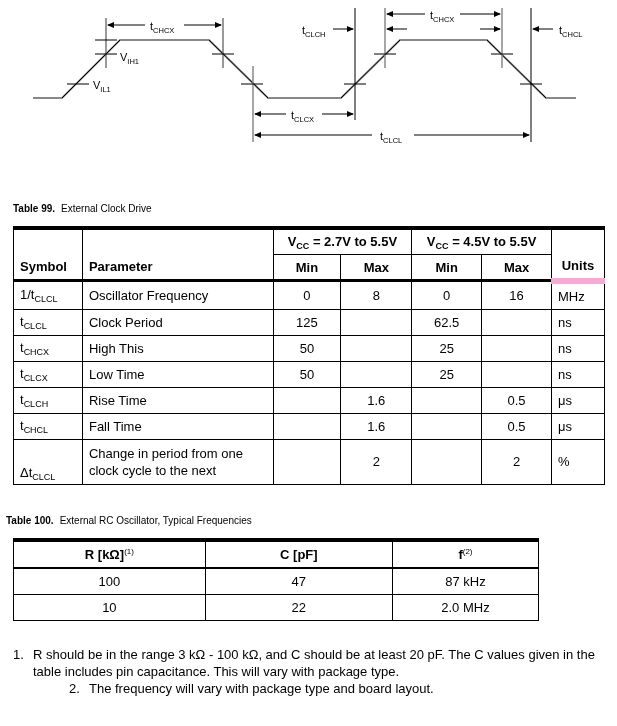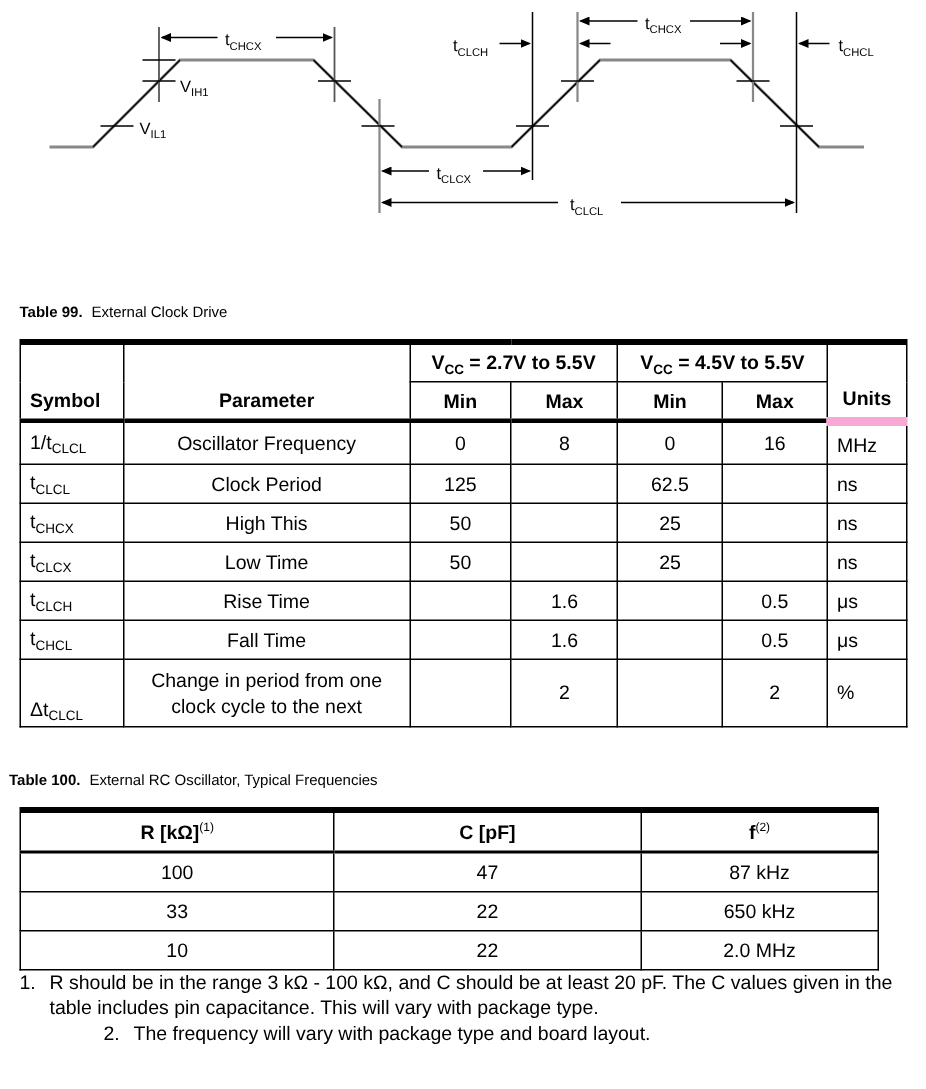--- a/index.html
+++ b/index.html
@@ -15,28 +15,28 @@
 
   table { position: absolute; border-collapse: collapse; font-size: 13px; }
   td, th { border: 1px solid #000; padding: 0 6px; vertical-align: middle; }
   th { font-weight: bold; }
   .t99 { left: 13px; top: 226px; width: 592px; border-top: 4px solid #000; }
   .t99 td, .t99 th { height: 25px; }
   .t99 .hdr1 th { height: 24px; margin-top: 36px; }
   .t99 .hdr2 th { height: 24px; border-bottom: 3px solid #000; }
   .t99 .last td { height: 42px; }
   .t99 .sym { text-align: left; }
-  .t99 .par { text-align: center; }
+  .t99 .par { text-align: left; }
   .t99 .num { text-align: center; }
   .t99 .units { text-align: left; }
   .t99 .tall-sym { vertical-align: bottom; padding-bottom: 2px; }
   .sub { font-size: 9px; vertical-align: -3px; }
   .sup { font-size: 8px; vertical-align: 5px; font-weight: normal; }
 
-  .t100 { left: 13px; top: 538px; width: 573px; border-top: 4px solid #000; }
+  .t100 { left: 13px; top: 538px; width: 526px; border-top: 4px solid #000; }
   .t100 th, .t100 td { height: 25px; text-align: center; }
   .t100 thead th { border-bottom: 2px solid #000; }
 
   .notes { position: absolute; left: 13px; top: 646px; width: 600px; font-size: 13px; line-height: 17px; }
   .notes .row { display: flex; }
   .notes .lbl { width: 56px; flex: none; }
   .notes .num { width: 20px; flex: none; }
   .notes .txt { flex: 1; }
 </style>
 </head>
@@ -215,25 +215,20 @@
       <th><span>f</span><span class="sup">(2)</span></th>
     </tr>
   </thead>
   <tbody>
     <tr>
       <td>100</td>
       <td>47</td>
       <td>87 kHz</td>
     </tr>
     <tr>
-      <td>33</td>
-      <td>22</td>
-      <td>650 kHz</td>
-    </tr>
-    <tr>
       <td>10</td>
       <td>22</td>
       <td>2.0 MHz</td>
     </tr>
   </tbody>
 </table>
 
 <div class="notes">
   <div class="row">
     <span class="num">1.</span>

